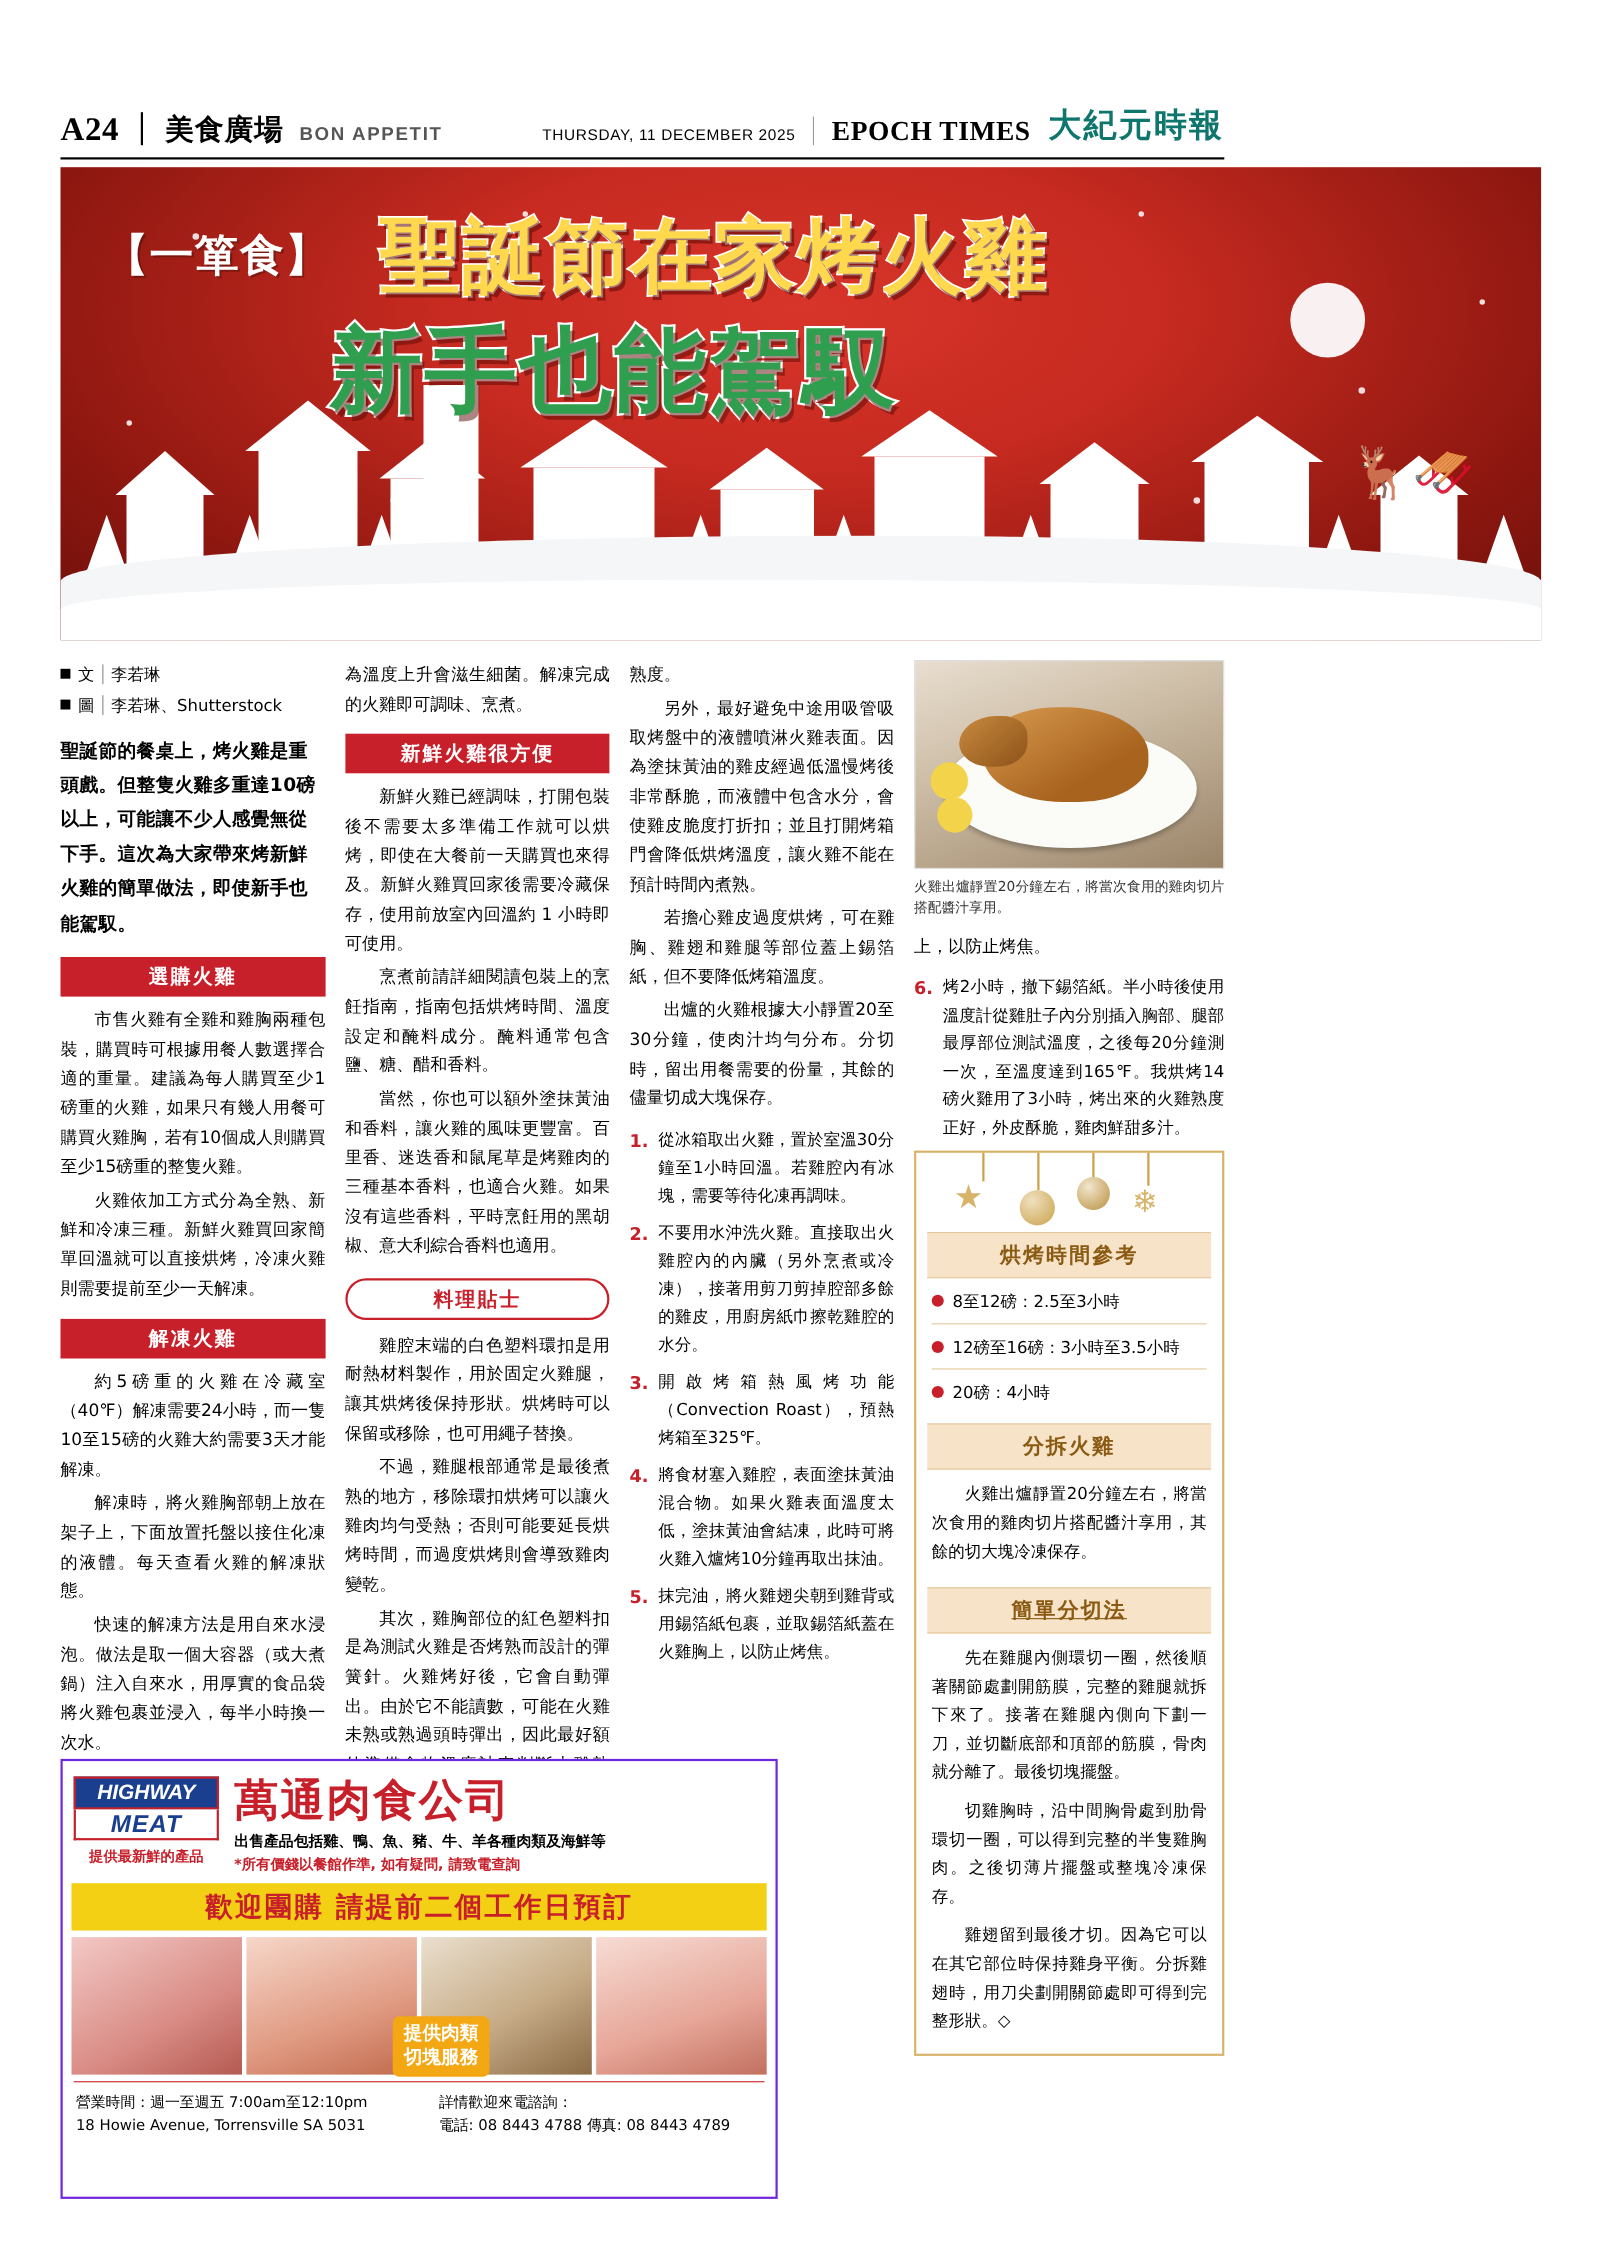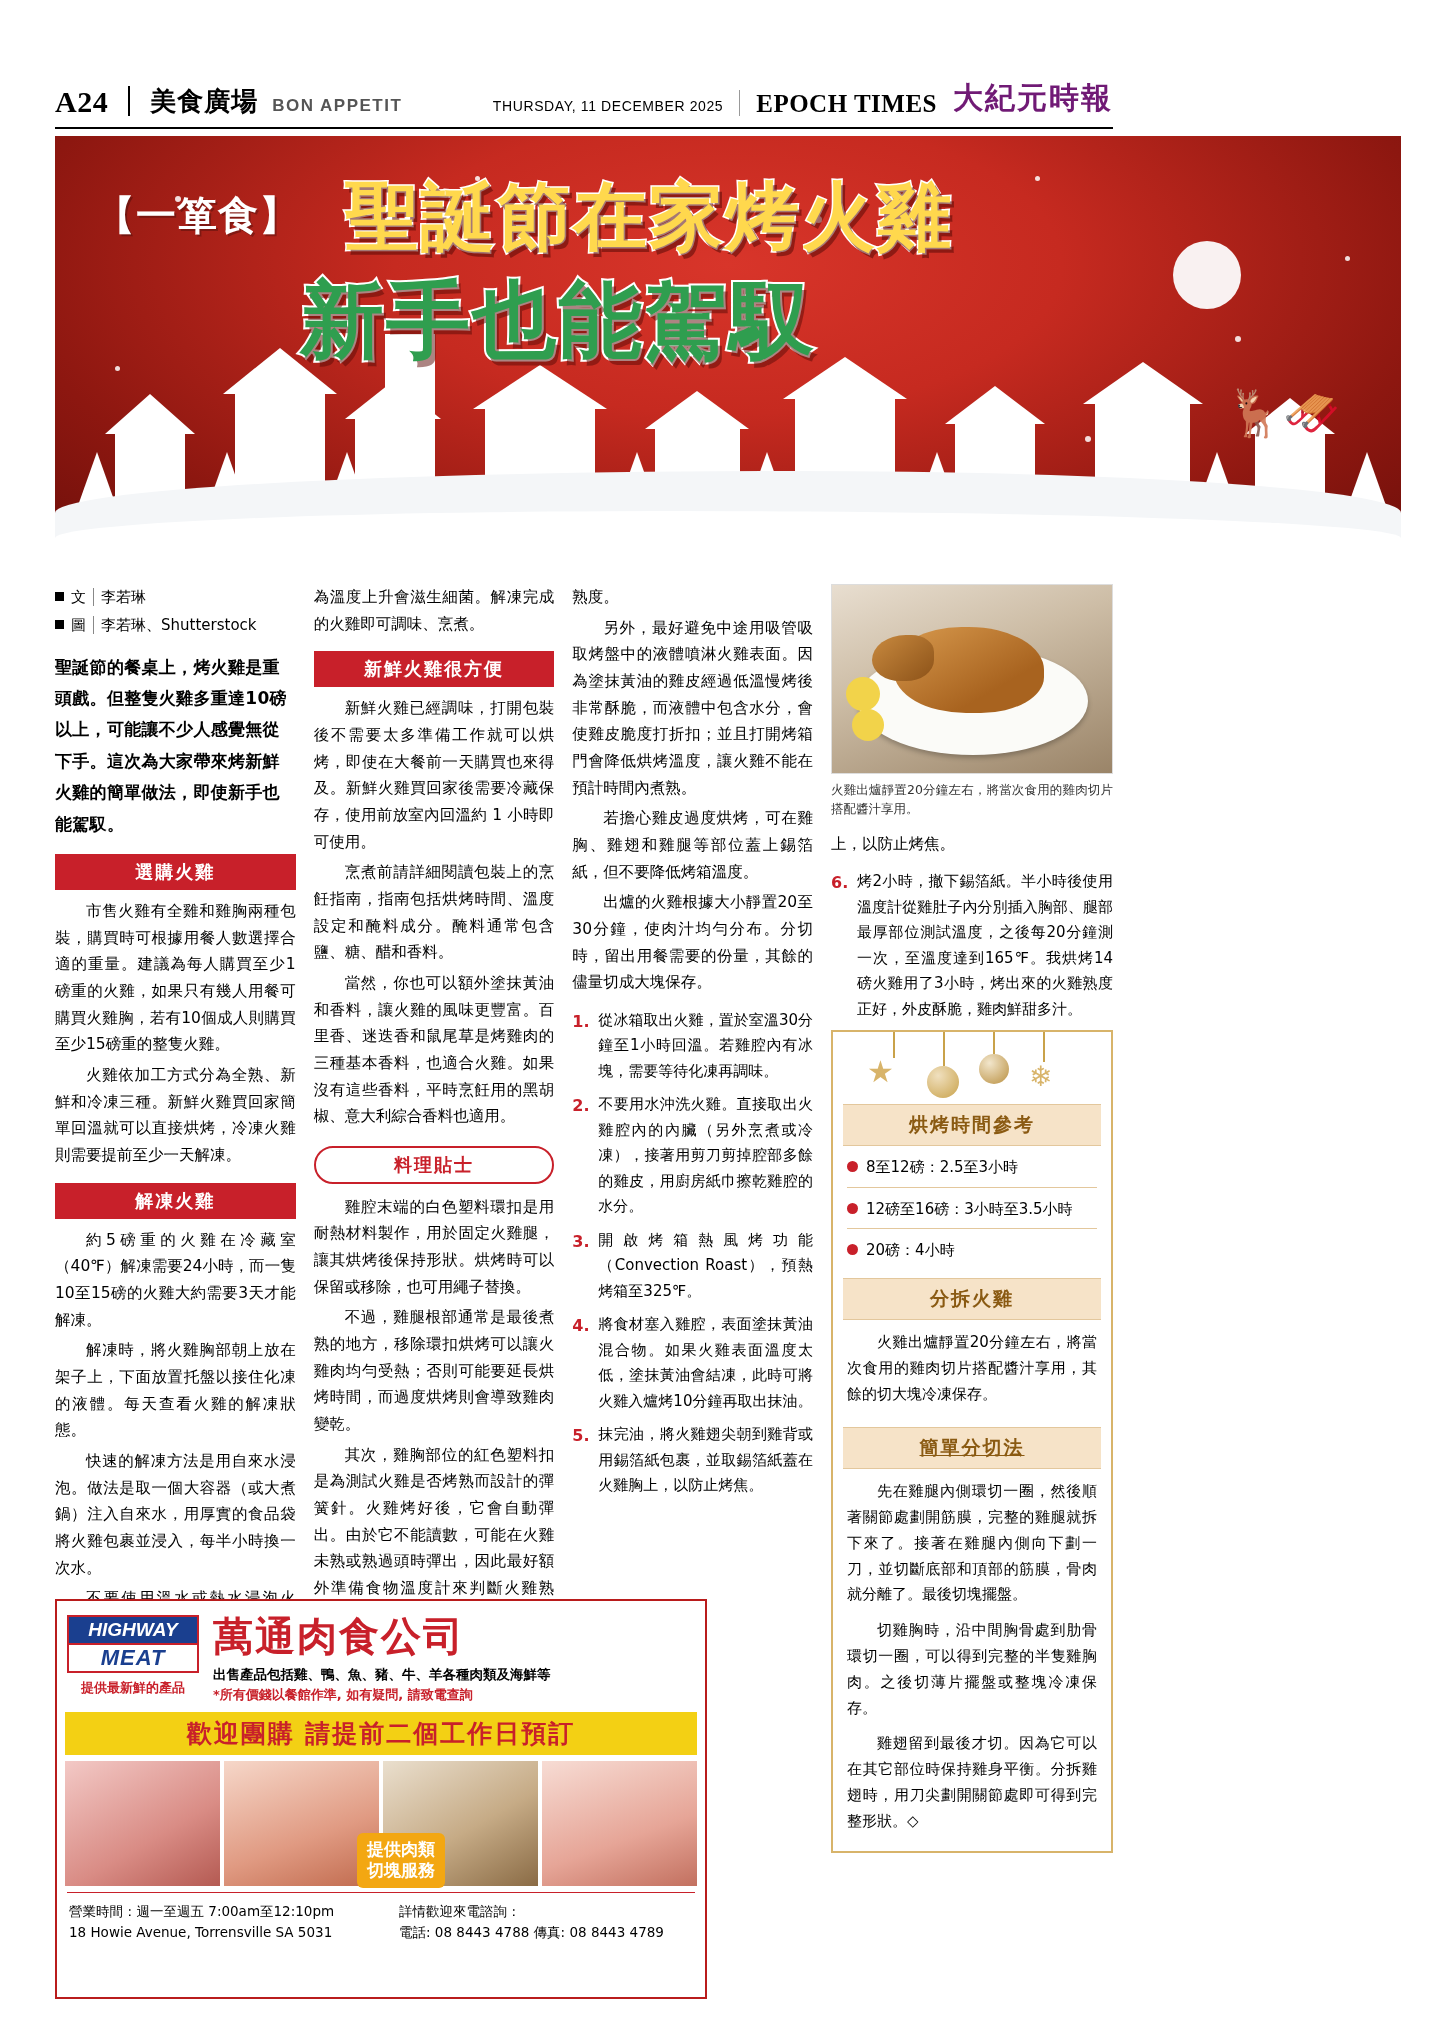--- a/index.html
+++ b/index.html
@@ -22,21 +22,21 @@
     position:relative;
   }
   .pagenum { font-size:30px; font-weight:bold; letter-spacing:0.5px; font-family:"Liberation Serif", serif; }
   .mh-divider { width:2px; background:#000; height:30px; margin:0 6px 3px 6px; }
   .section-cn { font-size:26px; font-weight:bold; font-family:"DejaVu Sans", sans-serif; letter-spacing:1px; }
   .section-en { font-size:17px; font-weight:bold; letter-spacing:1.5px; color:#555; font-family:"Liberation Sans", sans-serif; margin-bottom:3px;}
   .mh-right { margin-left:auto; display:flex; align-items:flex-end; gap:16px; }
   .mh-date { font-size:14px; letter-spacing:0.6px; font-family:"Liberation Sans", sans-serif; margin-bottom:5px;}
   .mh-sep { width:1px; height:26px; background:#999; margin-bottom:3px;}
   .mh-epoch { font-size:25px; font-weight:bold; letter-spacing:0.5px; font-family:"Liberation Serif", serif; margin-bottom:1px;}
-  .mh-cn { font-size:30px; font-weight:bold; font-family:"DejaVu Sans", sans-serif; color:#701a75; letter-spacing:2px; }
+  .mh-cn { font-size:30px; font-weight:bold; font-family:"DejaVu Sans", sans-serif; color:#0f766e; letter-spacing:2px;margin-top:16px; }
 
   
   .hero {
     position:relative; margin-top:7px;
     height:430px; width:1346px;
     background:
       radial-gradient(ellipse at 50% 30%, #d8352a 0%, #c62a20 35%, #8d1710 75%, #6d0f0a 100%);
     overflow:hidden;
   }
   .hero .snowfloor {
@@ -153,21 +153,21 @@
     text-align:center; padding:7px 0; letter-spacing:2px; margin:0 10px;
   }
   .timerow { font-family:"DejaVu Sans", sans-serif; font-size:15px; padding:10px 14px 0 14px; line-height:1.5; }
   .timerow .dot { display:inline-block; width:11px;height:11px;border-radius:50%;background:#c8202a; margin-right:8px; vertical-align:0px;}
   .timerow .sep { display:block; border-bottom:1px solid #e3c79c; margin:8px 0 0 0;}
   .goldbox p { font-family:"DejaVu Sans", sans-serif; font-size:15px; line-height:1.72; margin:10px 14px 6px 14px; text-align:justify; text-indent:2em;}
 
   
   .ad {
     position:absolute; left:55px; bottom:42px; width:652px; height:400px;
-    border:2px solid #b91c1c; background:#fff; overflow:hidden;
+    border:2px solid #6d28d9; background:#fff; overflow:hidden;
   }
   .ad-top { display:flex; align-items:center; padding:8px 10px 2px 10px; }
   .ad-logo { width:132px; }
   .hm-badge { background:#1a3f8f; color:#fff; font-family:"Liberation Sans", sans-serif; font-weight:bold; font-style:italic; font-size:19px; text-align:center; padding:2px 0; border:2px solid #c8202a;}
   .hm-badge2 { background:#fff; color:#1a3f8f; font-family:"Liberation Sans", sans-serif; font-weight:bold; font-style:italic; font-size:22px; text-align:center; border:2px solid #c8202a; border-top:none; letter-spacing:1px;}
   .ad-logo-sub { font-family:"DejaVu Sans", sans-serif; font-size:13px; color:#c8202a; font-weight:bold; text-align:center; margin-top:6px;}
   .ad-headline { font-family:"DejaVu Sans", sans-serif; font-weight:bold; font-size:40px; color:#c8202a; letter-spacing:2px; margin-left:14px;}
   .ad-sub1 { font-family:"DejaVu Sans", sans-serif; font-size:13.5px; font-weight:bold; margin-left:14px; line-height:1.6;}
   .ad-sub2 { font-family:"DejaVu Sans", sans-serif; font-size:13px; color:#c8202a; font-weight:bold; margin-left:14px;}
   .ad-band { background:#f3d014; color:#c8202a; font-family:"DejaVu Sans", sans-serif; font-weight:bold; font-size:25px; text-align:center; padding:5px 0; margin:6px 8px; letter-spacing:2px;}

